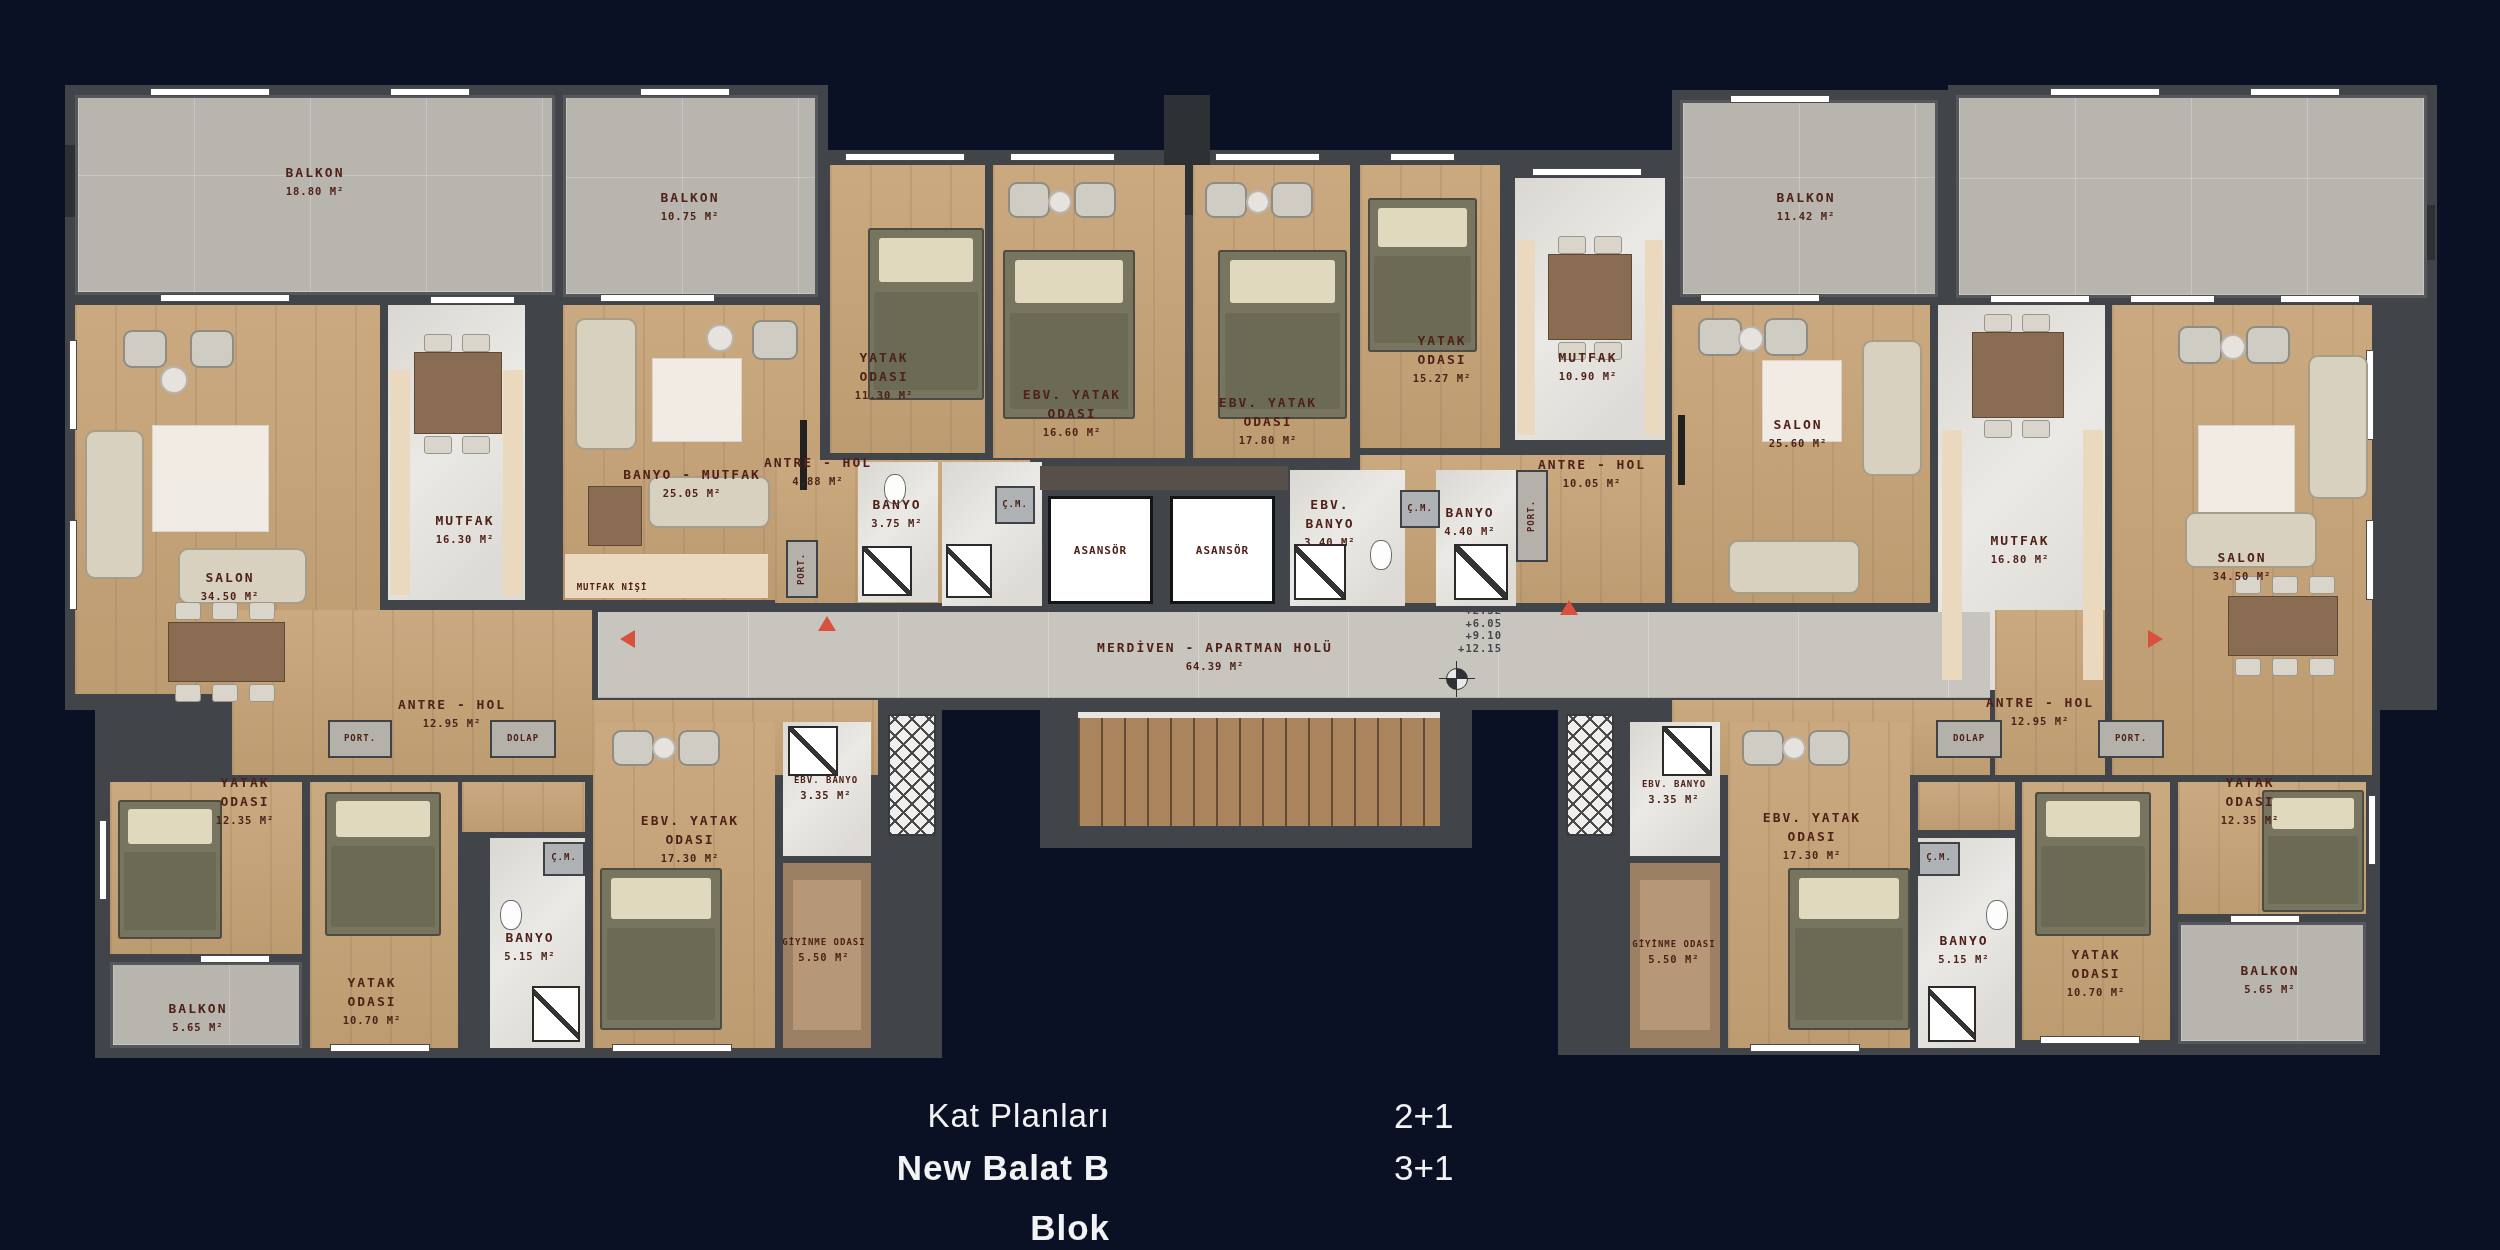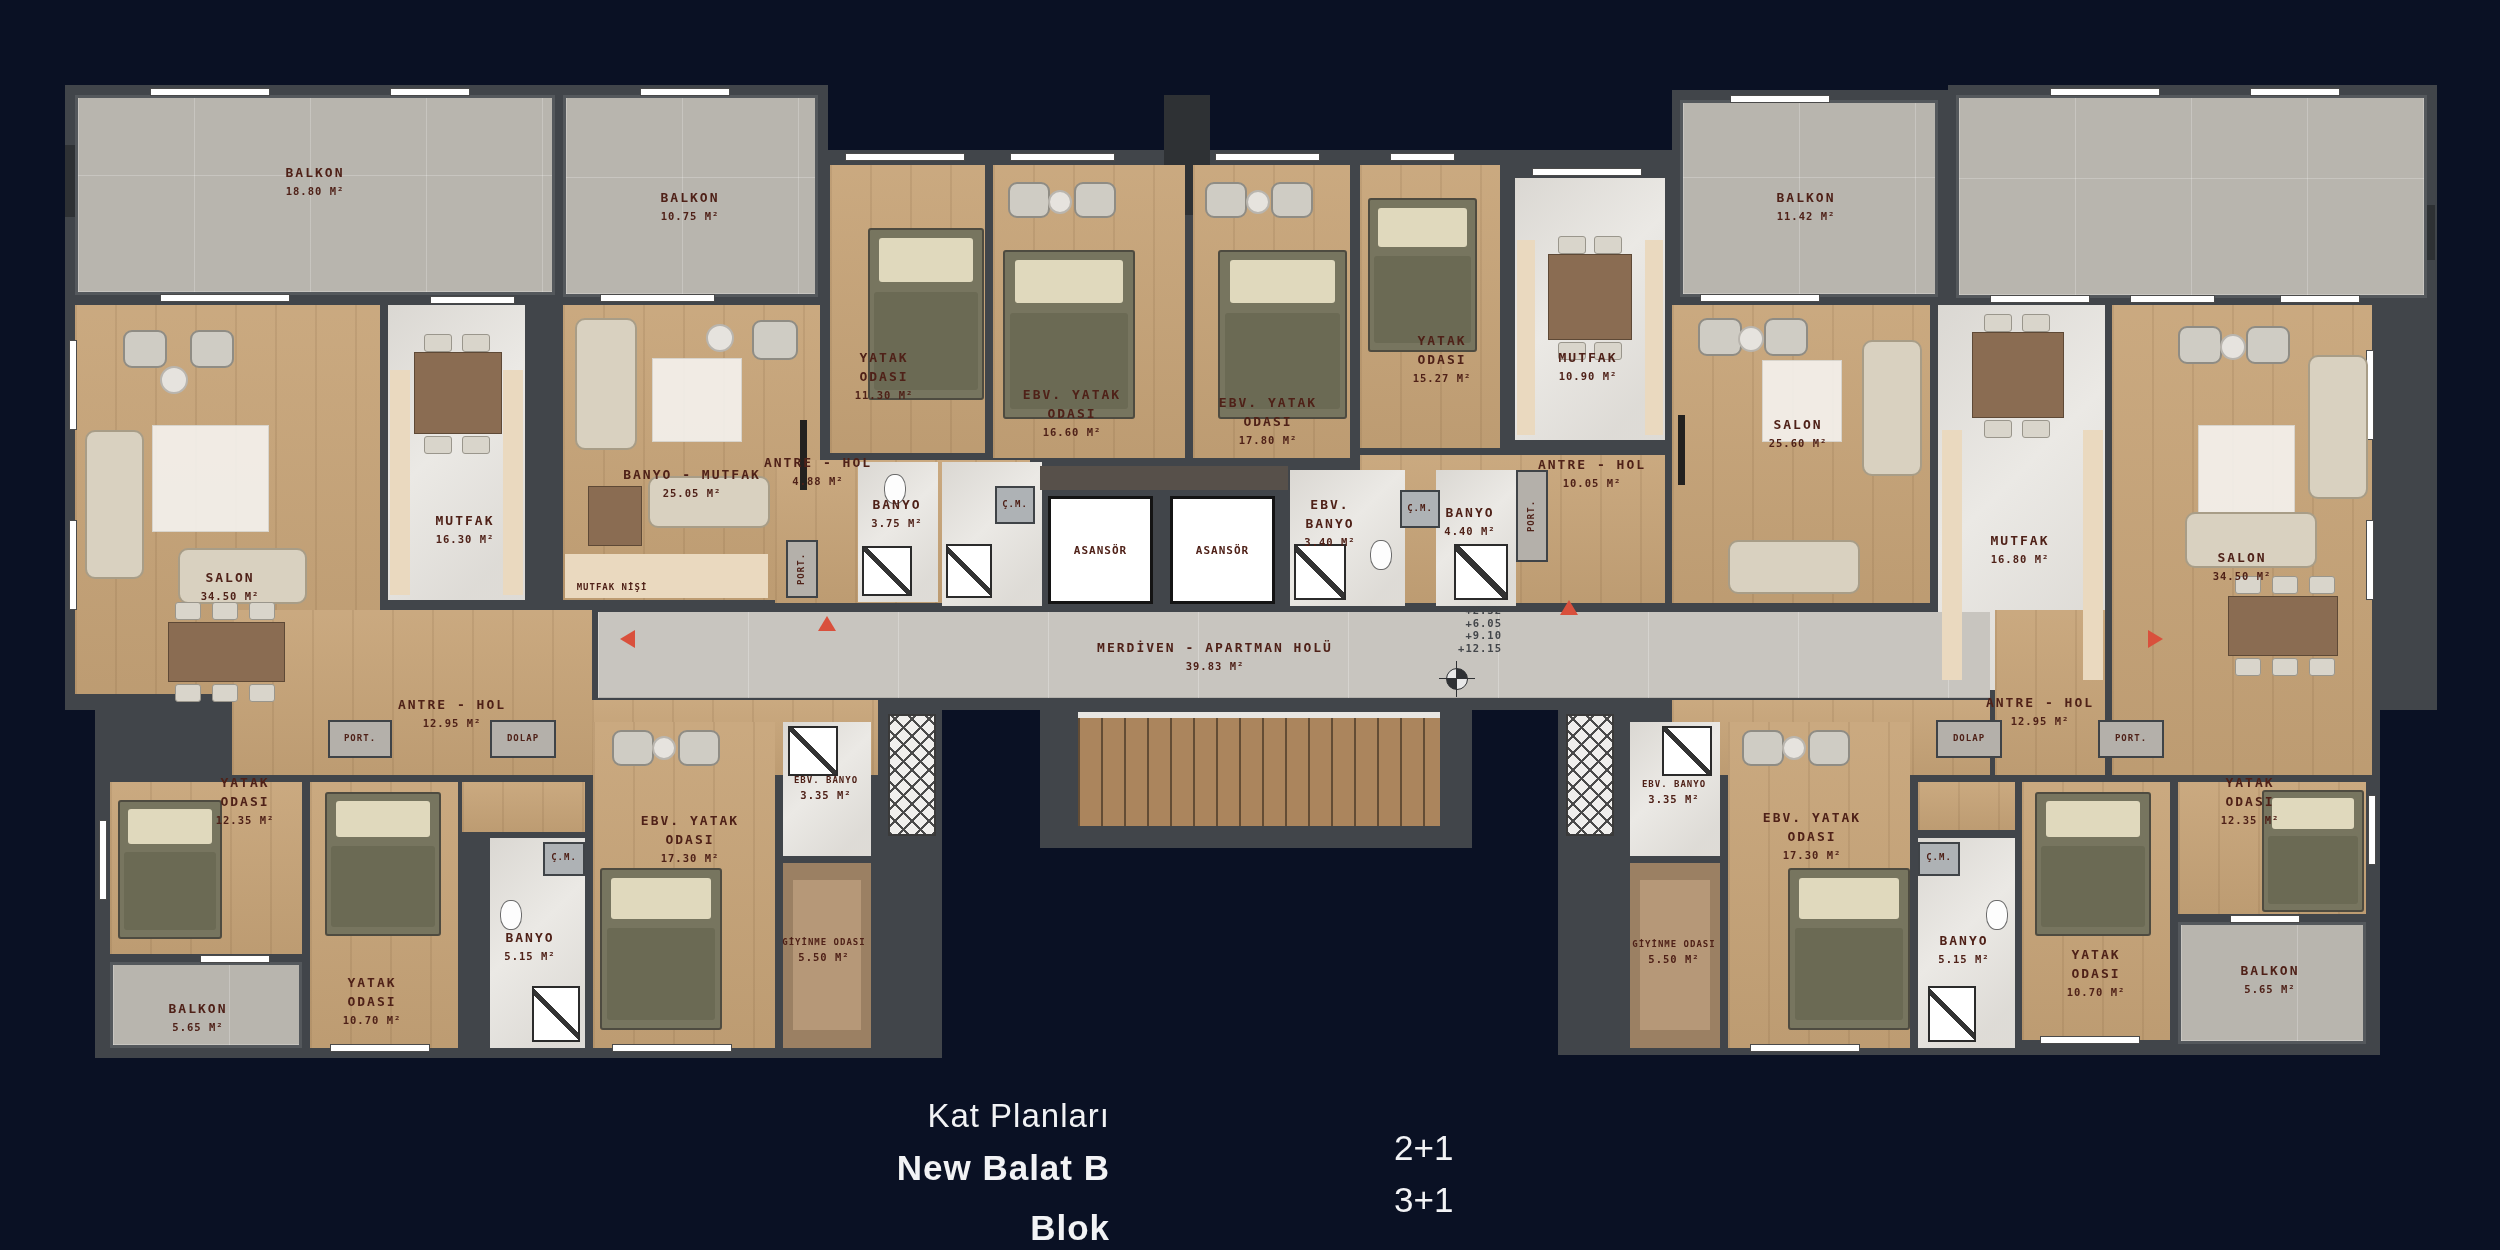--- a/index.html
+++ b/index.html
@@ -49,21 +49,21 @@
   .compass{position:absolute;width:20px;height:20px;border-radius:50%;border:1px solid #2f3134;background:conic-gradient(#2f3134 0 90deg,#e8e8e8 90deg 180deg,#2f3134 180deg 270deg,#e8e8e8 270deg 360deg);z-index:30;}
   .compass::before{content:"";position:absolute;left:-8px;top:9px;width:36px;height:1px;background:#2f3134;}
   .compass::after{content:"";position:absolute;left:9px;top:-8px;width:1px;height:36px;background:#2f3134;}
   .arrup{position:absolute;width:0;height:0;border-left:9px solid transparent;border-right:9px solid transparent;border-bottom:15px solid #d9503c;z-index:31;}
   .arrleft{position:absolute;width:0;height:0;border-top:9px solid transparent;border-bottom:9px solid transparent;border-right:15px solid #d9503c;z-index:31;}
   .arrright{position:absolute;width:0;height:0;border-top:9px solid transparent;border-bottom:9px solid transparent;border-left:15px solid #d9503c;z-index:31;}
   
   .cap{position:absolute;left:858px;top:1094px;width:252px;text-align:right;color:#f2f3f5;font-family:"Liberation Sans","DejaVu Sans",sans-serif;z-index:40;}
   .cap .c1{font-size:33px;font-weight:400;letter-spacing:1px;line-height:44px;}
   .cap .c2{font-size:35px;font-weight:bold;letter-spacing:1px;line-height:60px;}
-  .types{position:absolute;left:1394px;top:1094px;color:#f2f3f5;font-family:"Liberation Sans","DejaVu Sans",sans-serif;z-index:40;margin-top:32px;}
+  .types{position:absolute;left:1394px;top:1094px;color:#f2f3f5;font-family:"Liberation Sans","DejaVu Sans",sans-serif;z-index:40;}
   .types .t{font-size:35px;font-weight:400;line-height:44px;}
   .types .t2{line-height:60px;}
   .z{z-index:10;} .z2{z-index:20;}
 </style>
 </head>
 <body>
 
 <div class="stage">
 
   <div class="a wall" style="left:65px;top:85px;width:763px;height:625px"></div>
@@ -368,21 +368,21 @@
   <div class="lbl" style="left:452px;top:712px">
       <span class="ln nw">ANTRE - HOL</span>
       <span class="la">12.95 M²</span>
     </div>
   <div class="lbl" style="left:2040px;top:710px">
       <span class="ln nw">ANTRE - HOL</span>
       <span class="la">12.95 M²</span>
     </div>
   <div class="lbl" style="left:1215px;top:655px">
       <span class="ln nw">MERDİVEN - APARTMAN HOLÜ</span>
-      <span class="la">39.83 M²</span>
+      <span class="la">64.39 M²</span>
     </div>
   <div class="lbl" style="left:245px;top:800px;width:100px">
       <span class="ln">YATAK ODASI</span>
       <span class="la">12.35 M²</span>
     </div>
   <div class="lbl" style="left:2250px;top:800px;width:100px">
       <span class="ln">YATAK ODASI</span>
       <span class="la">12.35 M²</span>
     </div>
   <div class="lbl" style="left:372px;top:1000px;width:100px">

